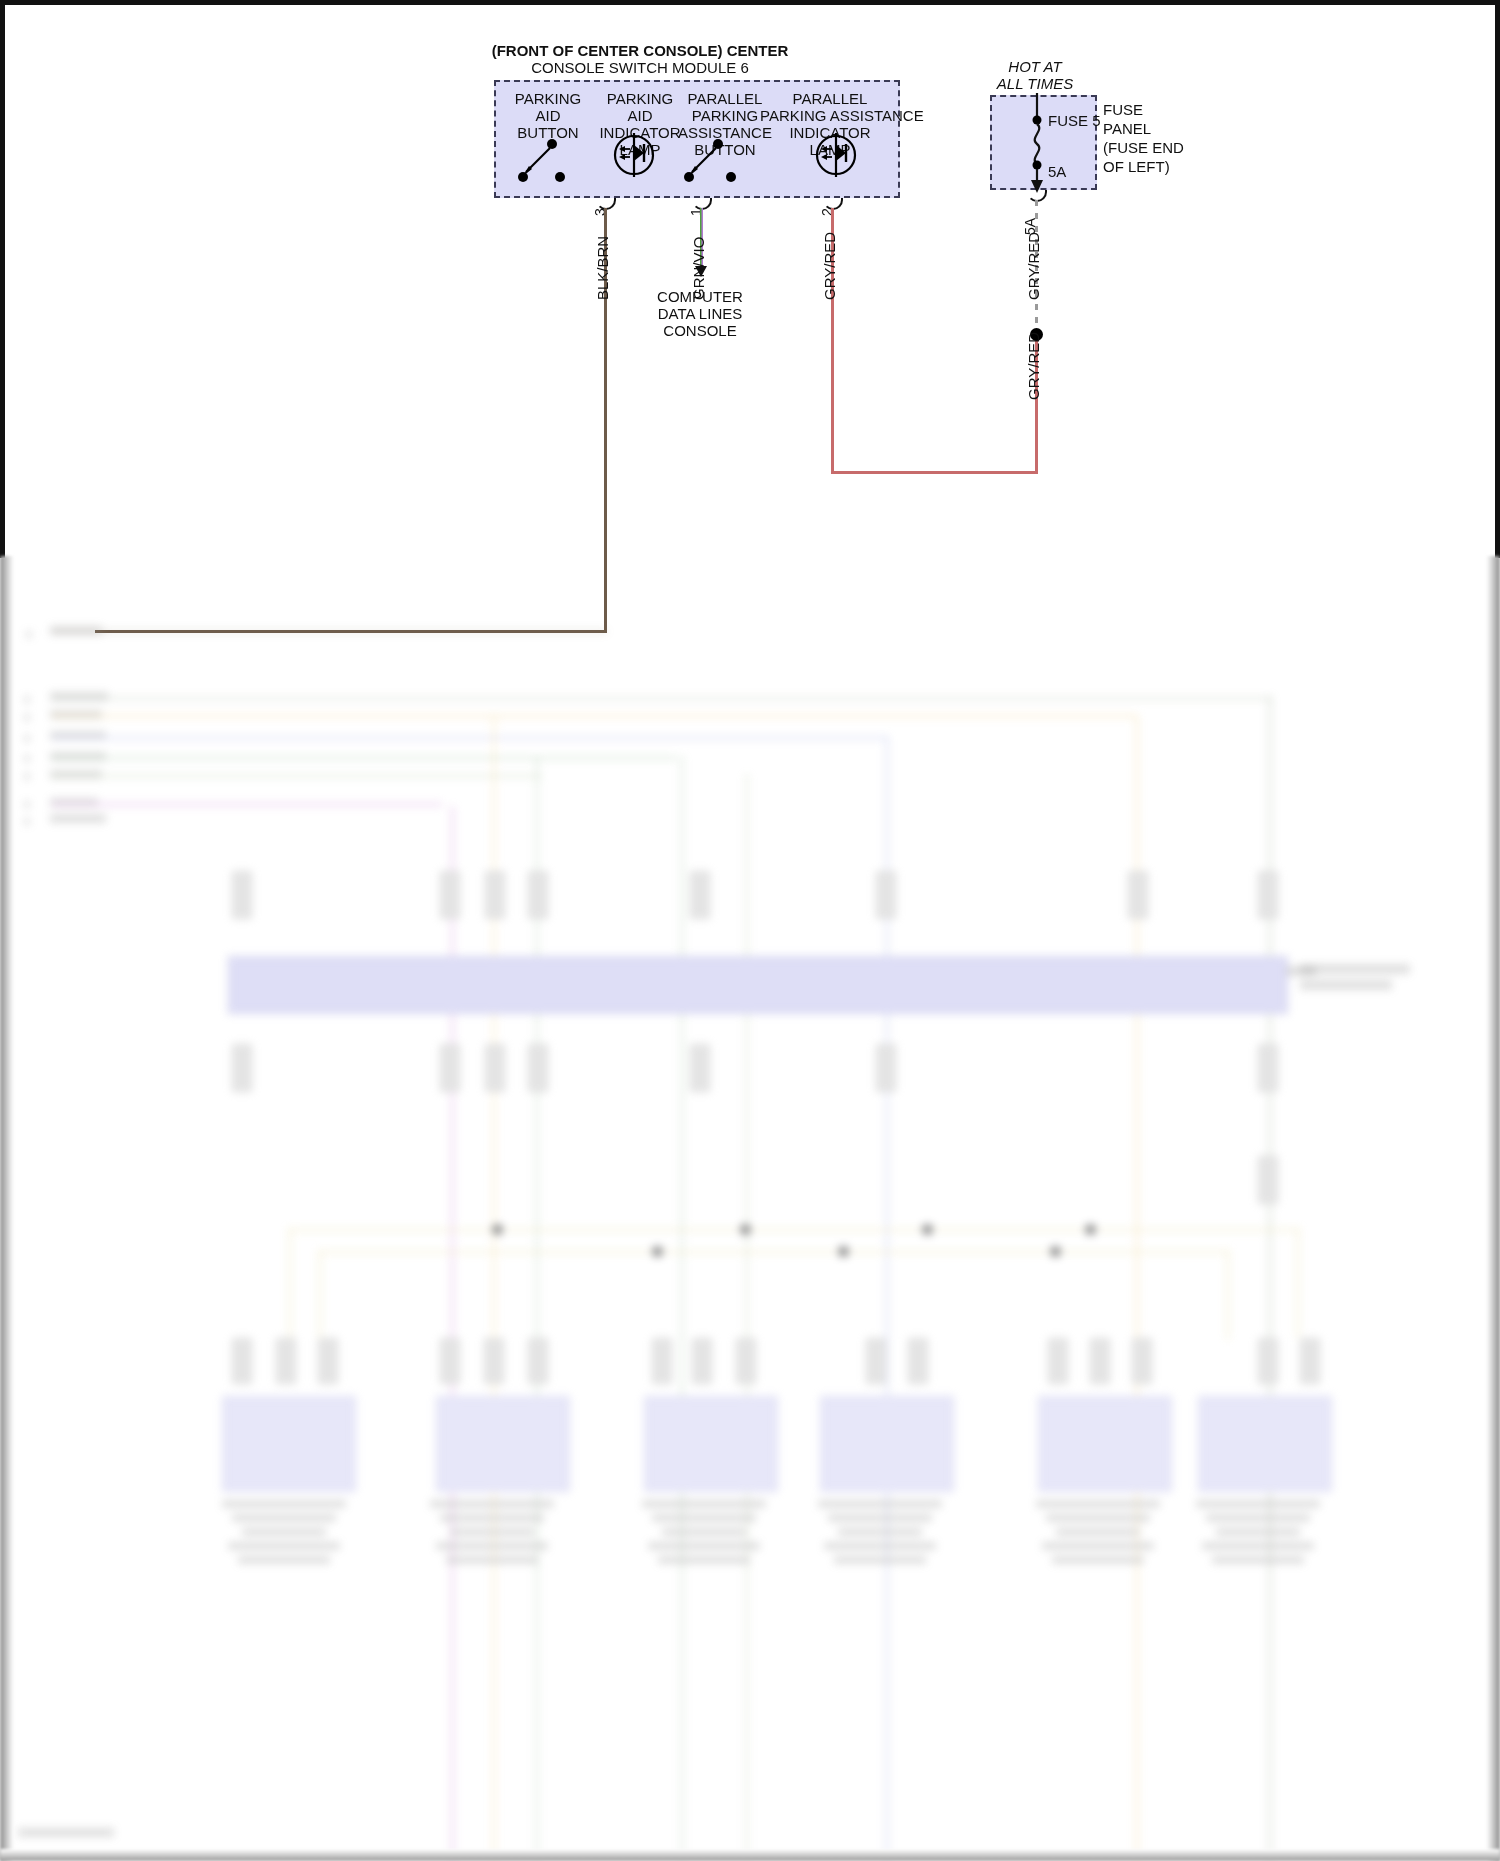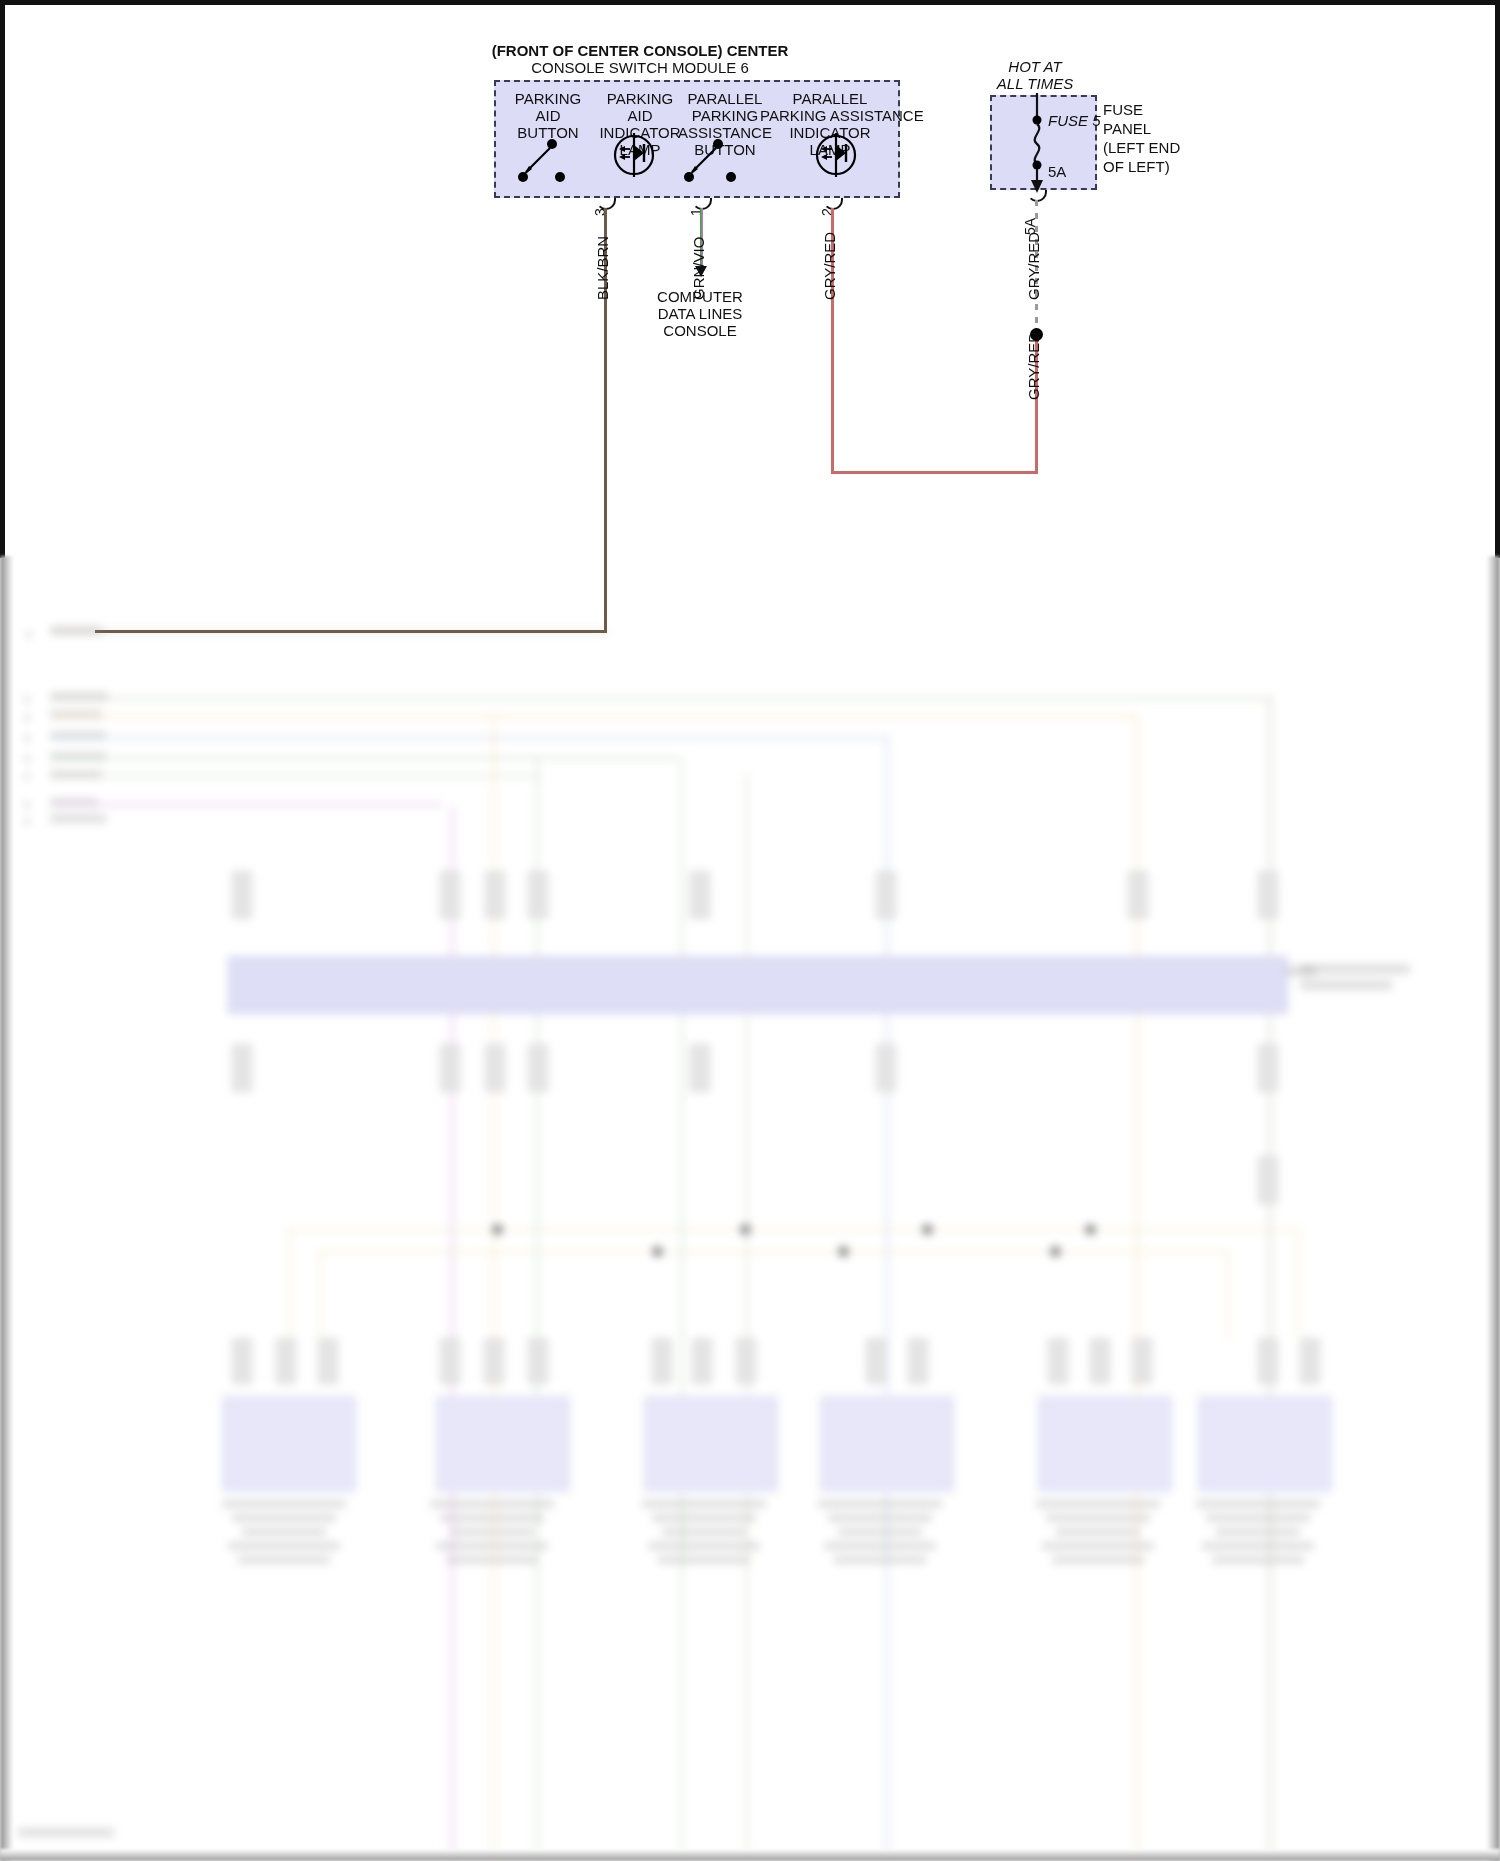--- a/index.html
+++ b/index.html
@@ -166,26 +166,26 @@
 
   <svg style="position:absolute;left:1025px;top:93px;" width="24" height="100" viewBox="0 0 24 100">
     <line x1="12" y1="0" x2="12" y2="26" stroke="#111" stroke-width="2.2"></line>
     <circle cx="12" cy="27" r="4.5" fill="#000"></circle>
     <path d="M12 31 C 20 37, 4 45, 12 51 C 20 57, 4 65, 12 71" fill="none" stroke="#111" stroke-width="2.2"></path>
     <circle cx="12" cy="72" r="4.5" fill="#000"></circle>
     <line x1="12" y1="76" x2="12" y2="93" stroke="#111" stroke-width="2.2"></line>
     <polygon points="12,100 6,87 18,87" fill="#111"></polygon>
   </svg>
 
-  <div class="txt" style="left:1048px;top:112px;width:70px;text-align:left;font-style:italic;">FUSE 5</div>
+  <div class="txt" style="left:1048px;top:112px;width:70px;text-align:left;">FUSE 5</div>
   <div class="txt" style="left:1048px;top:163px;width:50px;text-align:left;">5A</div>
 
   <div class="txt" style="left:1103px;top:100px;width:130px;text-align:left;line-height:19px;"><span>FUSE</span>
 <span>PANEL</span>
-<span>(LEFT END</span>
+<span>(FUSE END</span>
 <span>OF LEFT)</span></div>
 
   <div class="cup" style="left:1027px;top:190px;"></div>
   <div class="vtxt" style="left:1022px;top:235px;font-size:14px;">5A</div>
   <div class="wire v w-dash" style="left:1035px;top:200px;height:132px;"></div>
   <div class="vtxt" style="left:1025px;top:300px;">GRY/RED</div>
   <div class="dot" style="left:1030px;top:328px;width:13px;height:13px;"></div>
   <div class="vtxt" style="left:1025px;top:400px;">GRY/RED</div>
 
   <div class="lower">

